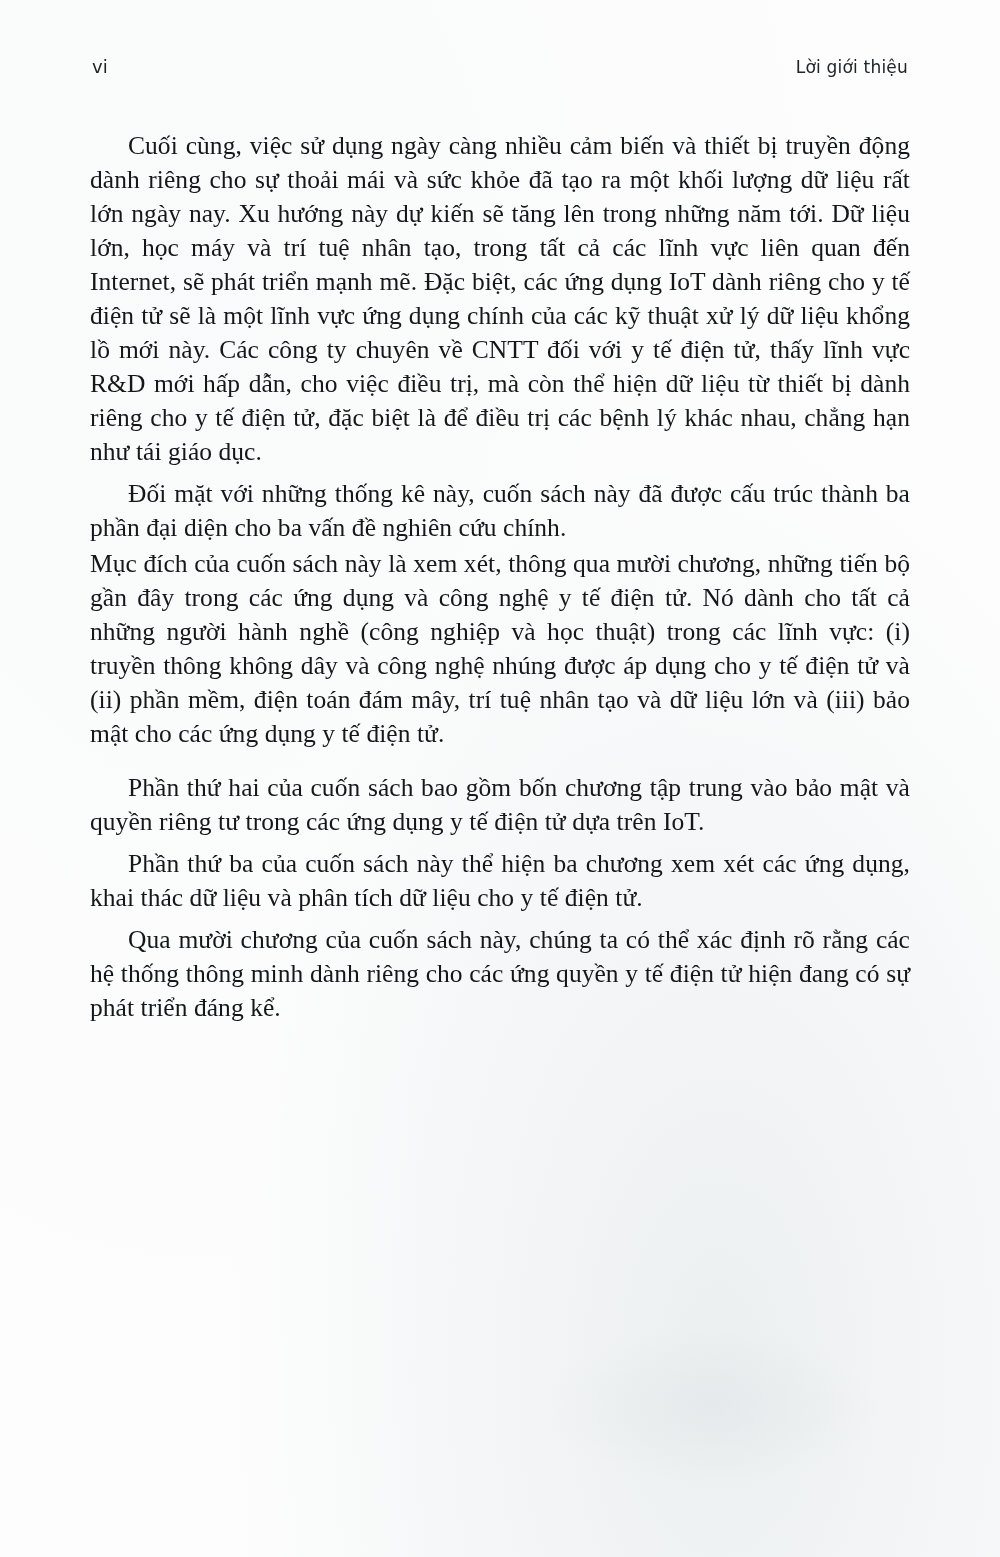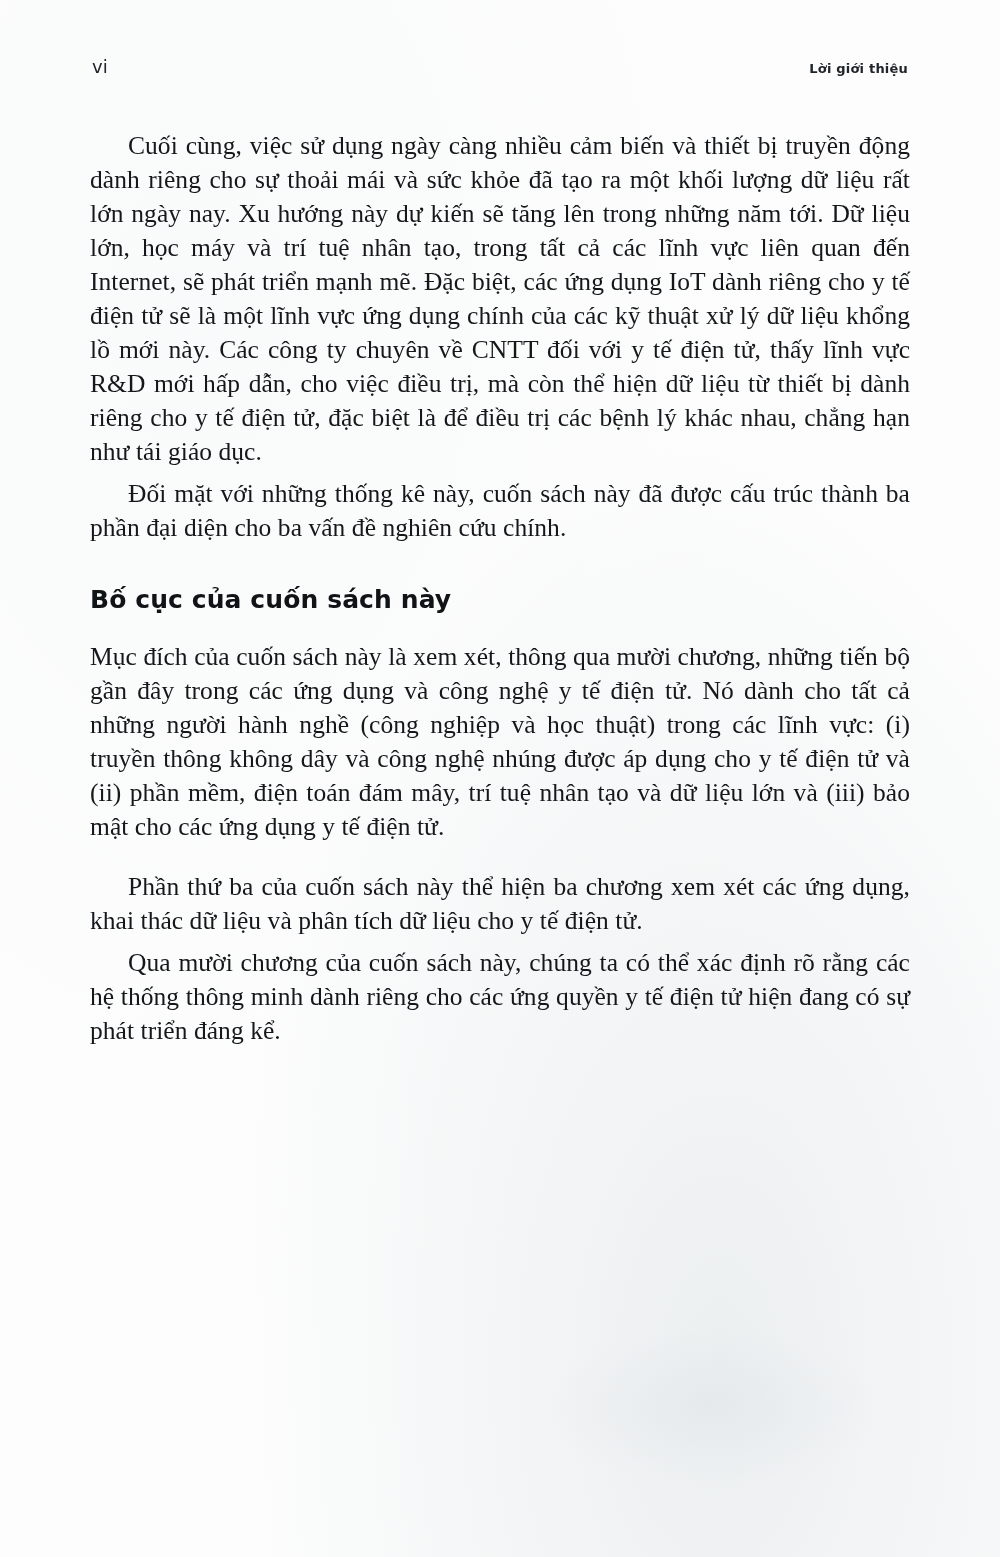--- a/index.html
+++ b/index.html
@@ -35,22 +35,21 @@
     letter-spacing: 0.2px;
     margin-bottom: 52px;
     padding: 0 2px;
   }
   .folio {
     font-family: "DejaVu Sans", sans-serif;
     font-size: 18px;
   }
   .chapter-title {
     font-family: "DejaVu Sans", sans-serif;
-    font-size: 13px;
-    font-weight: bold;
+    font-size: 17px;
   }
   p.body {
     font-size: 25.5px;
     line-height: 34px;
     text-align: justify;
     text-justify: inter-word;
     margin: 0 0 2px 0;
     color: #15181b;
     letter-spacing: 0.05px;
   }
@@ -86,25 +85,25 @@
 
   <div class="running-head">
     <span class="folio">vi</span>
     <span class="chapter-title">Lời giới thiệu</span>
   </div>
 
   <p class="body indent">Cuối cùng, việc sử dụng ngày càng nhiều cảm biến và thiết bị truyền động dành riêng cho sự thoải mái và sức khỏe đã tạo ra một khối lượng dữ liệu rất lớn ngày nay. Xu hướng này dự kiến sẽ tăng lên trong những năm tới. Dữ liệu lớn, học máy và trí tuệ nhân tạo, trong tất cả các lĩnh vực liên quan đến Internet, sẽ phát triển mạnh mẽ. Đặc biệt, các ứng dụng IoT dành riêng cho y tế điện tử sẽ là một lĩnh vực ứng dụng chính của các kỹ thuật xử lý dữ liệu khổng lồ mới này. Các công ty chuyên về CNTT đối với y tế điện tử, thấy lĩnh vực R&amp;D mới hấp dẫn, cho việc điều trị, mà còn thể hiện dữ liệu từ thiết bị dành riêng cho y tế điện tử, đặc biệt là để điều trị các bệnh lý khác nhau, chẳng hạn như tái giáo dục.</p>
   <div class="block-gap"></div>
   <p class="body indent">Đối mặt với những thống kê này, cuốn sách này đã được cấu trúc thành ba phần đại diện cho ba vấn đề nghiên cứu chính.</p>
 
-  <h2 class="section">Bố cục của cuốn sách này</h2>
 
   <p class="body">Mục đích của cuốn sách này là xem xét, thông qua mười chương, những tiến bộ gần đây trong các ứng dụng và công nghệ y tế điện tử. Nó dành cho tất cả những người hành nghề (công nghiệp và học thuật) trong các lĩnh vực: (i) truyền thông không dây và công nghệ nhúng được áp dụng cho y tế điện tử và (ii) phần mềm, điện toán đám mây, trí tuệ nhân tạo và dữ liệu lớn và (iii) bảo mật cho các ứng dụng y tế điện tử.</p>
   <div class="block-gap"></div>
   <div class="block-gap"></div>
   <div class="block-gap"></div>
+  <p class="body indent">Phần thứ hai của cuốn sách bao gồm bốn chương tập trung vào bảo mật và quyền riêng tư trong các ứng dụng y tế điện tử dựa trên IoT.</p>
   <div class="block-gap"></div>
   <p class="body indent">Phần thứ ba của cuốn sách này thể hiện ba chương xem xét các ứng dụng, khai thác dữ liệu và phân tích dữ liệu cho y tế điện tử.</p>
   <div class="block-gap"></div>
   <p class="body indent">Qua mười chương của cuốn sách này, chúng ta có thể xác định rõ rằng các hệ thống thông minh dành riêng cho các ứng quyền y tế điện tử hiện đang có sự phát triển đáng kể.</p>
 
   <div class="faint-watermark"></div>
 </div>
 
 </body></html>

